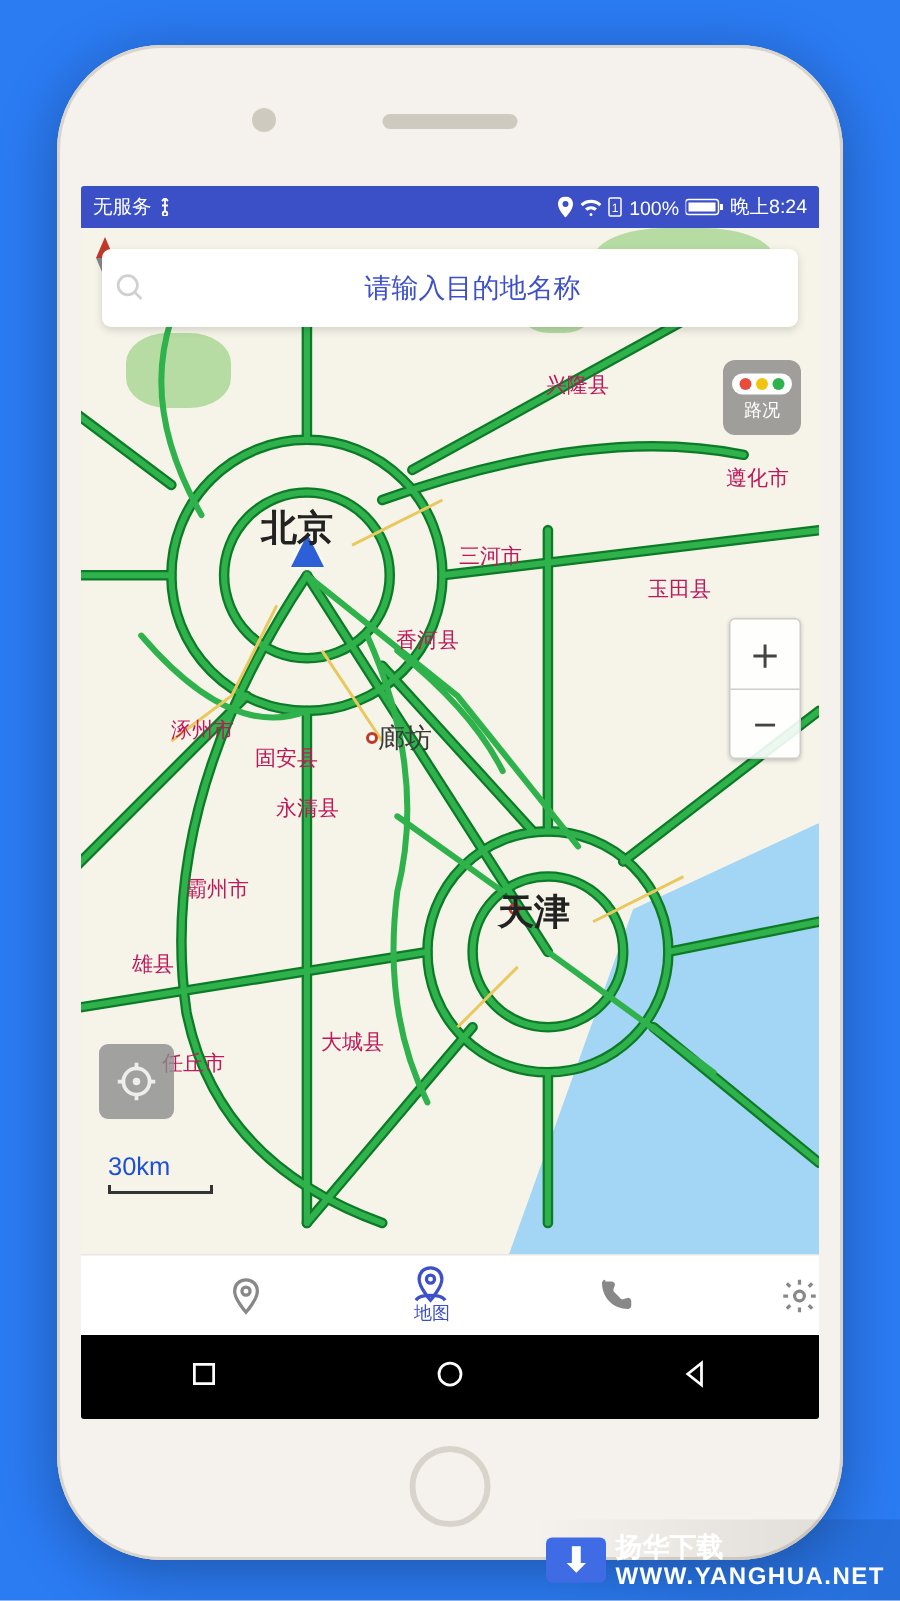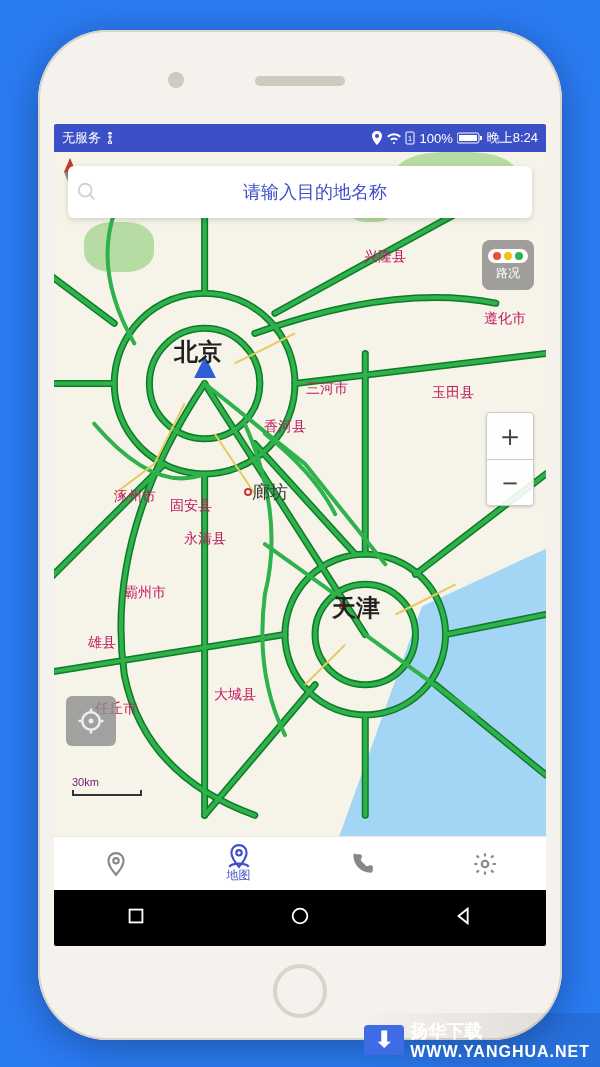--- a/index.html
+++ b/index.html
@@ -103,39 +103,39 @@
 
   .locate-btn {
     position: absolute; left: 12px; bottom: 90px; width: 50px; height: 50px;
     background: rgba(140,140,140,.8); border-radius: 6px;
     display: flex; align-items: center; justify-content: center;
   }
   .locate-btn svg { width: 30px; height: 30px; }
 
   .scale {
     position: absolute; left: 18px; bottom: 40px;
-    font-size: 11px; color: #701a75;
+    font-size: 17px; color: #1d4ed8;
   }
   .scale .bar { width: 70px; height: 6px; border: 2px solid #333; border-top: none; margin-top: 2px;}
 
   .nav-arrow {
     position: absolute; left: 140px; top: 204px;
     width: 0; height: 0;
     border-left: 11px solid transparent; border-right: 11px solid transparent;
     border-bottom: 22px solid #2d5fd6;
     filter: drop-shadow(0 0 2px #fff);
   }
 
   
   .tabbar {
     position: absolute; left: 0; right: 0; bottom: 56px; height: 54px;
     background: #fff; border-top: 1px solid #e5e5e5;
     display: flex; align-items: center;
   }
-  .tabbar .tab { flex: 1; display: flex; flex-direction: column; align-items: center; justify-content: center; gap: 0px; color: #888; font-size: 12px;}
+  .tabbar .tab { flex: 1; display: flex; flex-direction: column; align-items: flex-end; justify-content: center; gap: 0px; color: #888; font-size: 12px;}
   .tabbar .tab.active { color: #3e50c9; }
   .tabbar .tab svg { width: 26px; height: 26px; }
   .tabbar .tab.active svg { stroke: #3e50c9; fill:none;}
   .tabbar .tab .lbl { margin-top: -2px; }
 
   
   .android-nav {
     position: absolute; left: 0; right: 0; bottom: 0; height: 56px;
     background: #000; display: flex; align-items: center; justify-content: space-around;
   }
@@ -278,28 +278,28 @@
       <div class="nav-arrow"></div>
 
       <div class="city-label big" style="left:120px;top:184px">北京</div>
       <div class="city-marker" style="left:285px;top:450px"></div>
       <div class="city-label big" style="left:278px;top:440px">天津</div>
       <div class="city-marker" style="left:190px;top:336px"></div>
       <div class="city-label" style="left:198px;top:328px;font-size:18px">廊坊</div>
       <div class="city-label small" style="left:310px;top:96px">兴隆县</div>
       <div class="city-label small" style="left:430px;top:158px">遵化市</div>
       <div class="city-label small" style="left:378px;top:232px">玉田县</div>
-      <div class="city-label small" style="left:252px;top:228px">三河市</div>
+      <div class="city-label small" style="left:252px;top:210px">三河市</div>
       <div class="city-label small" style="left:210px;top:266px">香河县</div>
-      <div class="city-label small" style="left:60px;top:336px">涿州市</div>
+      <div class="city-label small" style="left:60px;top:326px">涿州市</div>
       <div class="city-label small" style="left:116px;top:345px">固安县</div>
       <div class="city-label small" style="left:130px;top:378px">永清县</div>
       <div class="city-label small" style="left:70px;top:432px">霸州市</div>
       <div class="city-label small" style="left:34px;top:482px">雄县</div>
-      <div class="city-label small" style="left:41px;top:548px">任丘市</div>
+      <div class="city-label small" style="left:54px;top:548px">任丘市</div>
       <div class="city-label small" style="left:160px;top:534px">大城县</div>
 
       <div class="search-box">
         <svg class="icon" width="22" height="22" viewBox="0 0 24 24">
             <circle cx="10" cy="10" r="7" stroke="#d0d0d0" stroke-width="2" fill="none"></circle>
             <path d="M15 15l5 5" stroke="#d0d0d0" stroke-width="2"></path>
           </svg>
         <input type="text" placeholder="请输入目的地名称" style="">
       </div>
 

